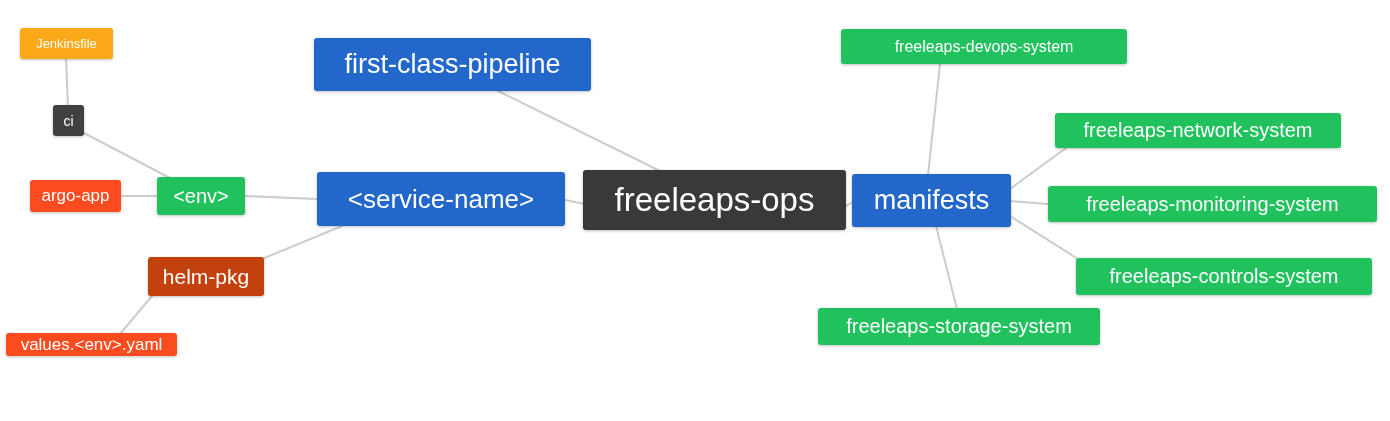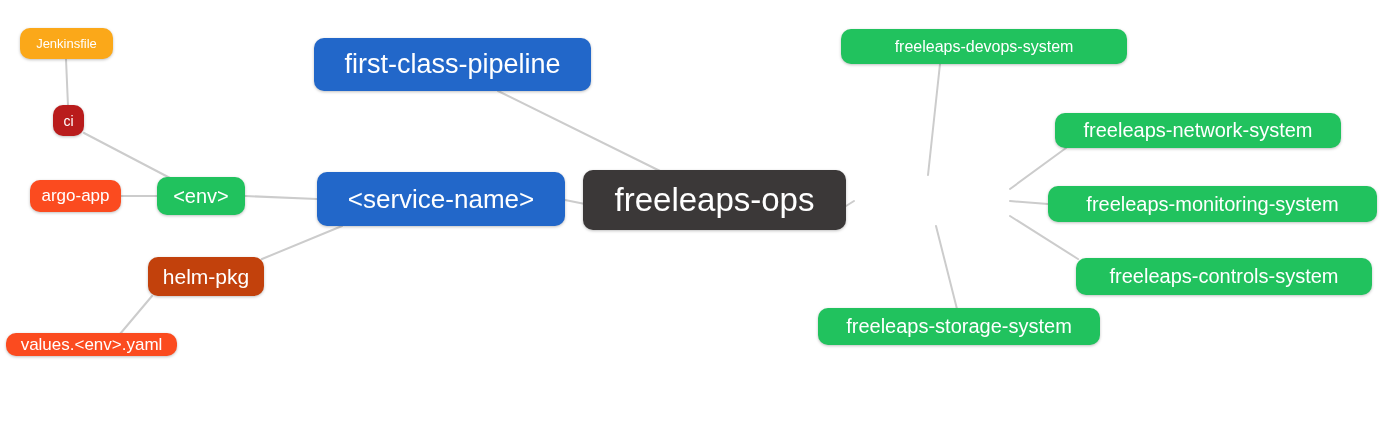--- a/index.html
+++ b/index.html
@@ -22,21 +22,21 @@
     stroke-width: 2;
     stroke-linecap: round;
   }
   .node {
     position: absolute;
     z-index: 1;
     display: flex;
     align-items: center;
     justify-content: center;
     color: #ffffff;
-    border-radius: 10px;
+    border-radius: 3px;
     box-shadow: 0 1px 3px rgba(0,0,0,0.25);
     white-space: nowrap;
     box-sizing: border-box;
     cursor: default;
   }
   
   .n-jenkinsfile        { left: 20px;   top: 28px;  width: 93px;  height: 31px; font-size: 13px; }
   .n-ci                 { left: 53px;   top: 105px; width: 31px;  height: 31px; font-size: 14px; }
   .n-argo-app           { left: 30px;   top: 180px; width: 91px;  height: 32px; font-size: 17px; }
   .n-env                { left: 157px;  top: 177px; width: 88px;  height: 38px; font-size: 20px; }
@@ -68,27 +68,28 @@
     <line x1="565" y1="200" x2="585" y2="204" style="stroke: rgb(204, 204, 204);"></line>
     <line x1="846" y1="206" x2="854" y2="201" style="stroke: rgb(204, 204, 204);"></line>
     <line x1="928" y1="175" x2="940" y2="64" style="stroke: rgb(204, 204, 204);"></line>
     <line x1="1010" y1="189" x2="1066" y2="148" style="stroke: rgb(204, 204, 204);"></line>
     <line x1="1010" y1="201" x2="1048" y2="204" style="stroke: rgb(204, 204, 204);"></line>
     <line x1="1010" y1="216" x2="1078" y2="259" style="stroke: rgb(204, 204, 204);"></line>
     <line x1="936" y1="226" x2="957" y2="309" style="stroke: rgb(204, 204, 204);"></line>
   </svg>
 
   <div class="node n-jenkinsfile" style="background-color: rgb(251, 168, 25);">Jenkinsfile</div>
-  <div class="node n-ci" style="background-color: #b91c1c;">ci</div>
+  <div class="node n-ci" style="background-color: #404040;">ci</div>
   <div class="node n-argo-app" style="background-color: rgb(251, 75, 31);">argo-app</div>
   <div class="node n-env" style="background-color: rgb(33, 194, 94);">&lt;env&gt;</div>
   <div class="node n-helm-pkg" style="background-color: #c2410c;">helm-pkg</div>
   <div class="node n-values" style="background-color: rgb(251, 75, 31);">values.&lt;env&gt;.yaml</div>
   <div class="node n-first-class" style="background-color: rgb(34, 103, 201);">first-class-pipeline</div>
   <div class="node n-service-name" style="background-color: rgb(34, 103, 201);">&lt;service-name&gt;</div>
   <div class="node n-freeleaps-ops" style="background-color: rgb(59, 56, 56);">freeleaps-ops</div>
+  <div class="node n-manifests" style="background-color: rgb(34, 103, 201);">manifests</div>
   <div class="node n-devops-system" style="background-color: rgb(33, 194, 94);">freeleaps-devops-system</div>
   <div class="node n-network-system" style="background-color: rgb(33, 194, 94);">freeleaps-network-system</div>
   <div class="node n-monitoring-system" style="background-color: rgb(33, 194, 94);">freeleaps-monitoring-system</div>
   <div class="node n-controls-system" style="background-color: rgb(33, 194, 94); margin-left: 16px;">freeleaps-controls-system</div>
   <div class="node n-storage-system" style="background-color: rgb(33, 194, 94);">freeleaps-storage-system</div>
 
 </div>
 
 </body></html>

